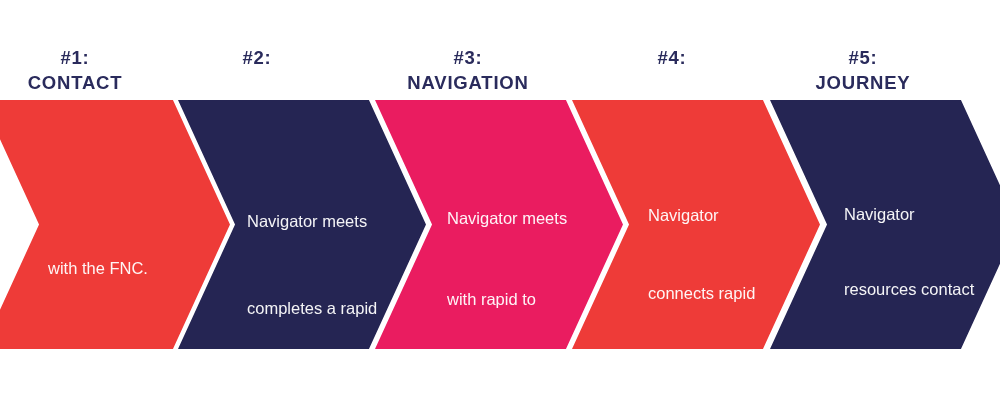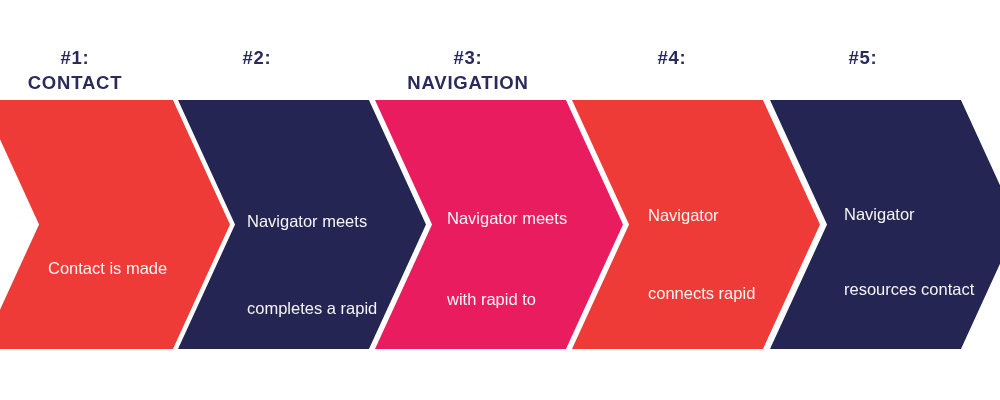--- a/index.html
+++ b/index.html
@@ -63,22 +63,22 @@
 <body>
 
 <div class="stage">
 
   <div class="step-header h1" style="color: rgb(42, 43, 92);">
     <div>#1:</div>
     <div>CONTACT</div>
   </div>
   <div class="chevron c1" style="background-color: rgb(238, 59, 56);"></div>
   <div class="desc d1">
+    <div>with the FNC.</div>
     <div>Contact is made</div>
-    <div>with the FNC.</div>
   </div>
 
   <div class="step-header h2" style="color: rgb(42, 43, 92);">
     <div>#2:</div>
   </div>
   <div class="chevron c2" style="background-color: rgb(37, 37, 83);"></div>
   <div class="desc d2">
     <div>Navigator meets</div>
     <div>completes a rapid</div>
     
@@ -105,20 +105,21 @@
     <div>Navigator</div>
     <div>connects rapid</div>
     <div>to resources and</div>
     
     
     
   </div>
 
   <div class="step-header h5" style="color: rgb(42, 43, 92);">
     <div>#5:</div>
+    <div>JOURNEY</div>
   </div>
   <div class="chevron c5" style="background-color: rgb(37, 37, 83);"></div>
   <div class="desc d5">
     <div>Navigator</div>
     <div>resources contact</div>
     <div>with the family  to</div>
     
     
     
     

